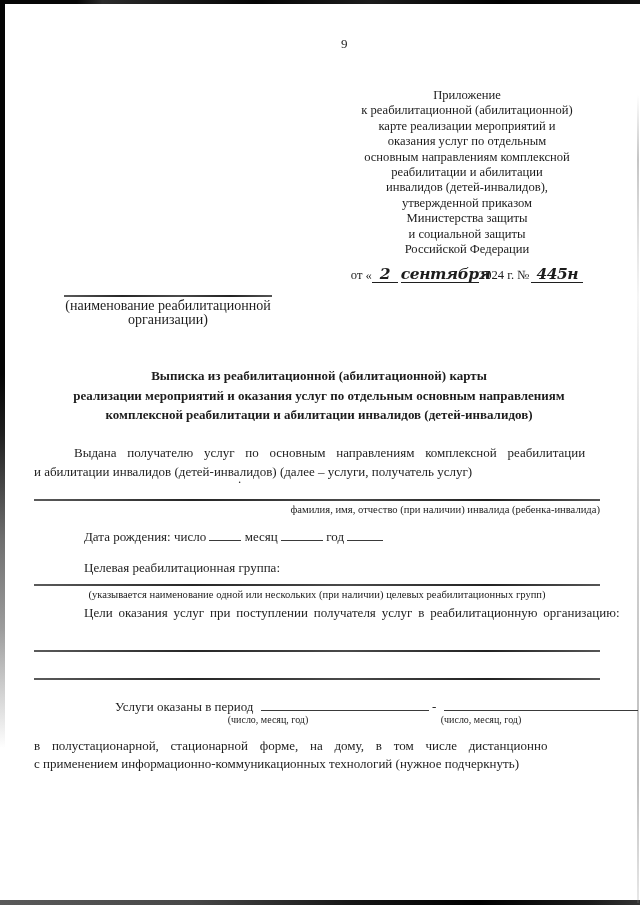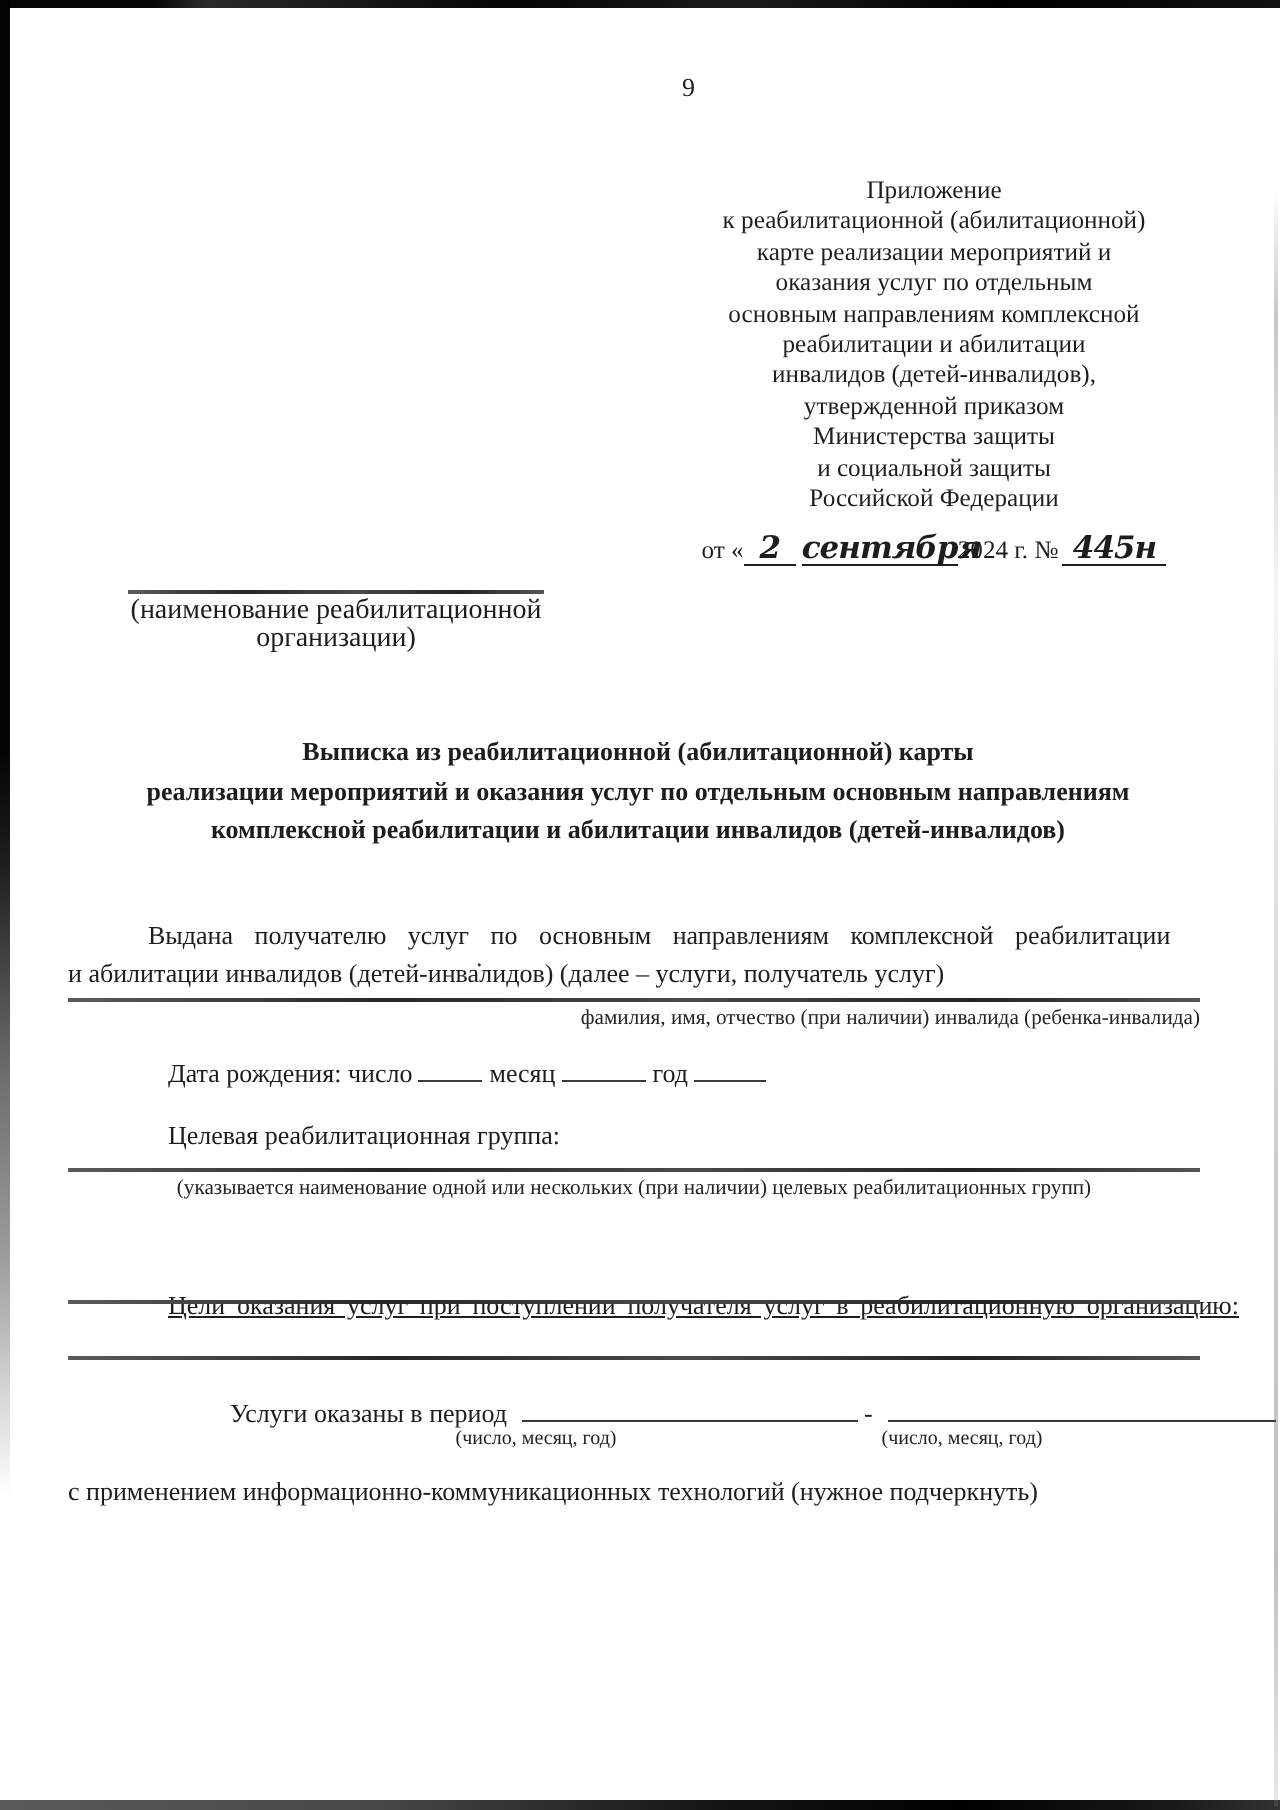--- a/index.html
+++ b/index.html
@@ -28,21 +28,21 @@
   .rule{position:absolute;height:2px;background:linear-gradient(90deg,#5b5b5b,#262626 28%,#4a4a4a 55%,#222 80%,#555);}
   .caption{position:absolute;text-align:center;font-size:10.6px;line-height:13px;color:#222;}
 
   .org-caption{position:absolute;top:299px;left:40px;width:256px;text-align:center;font-size:14px;line-height:14px;}
 
   .main-title{position:absolute;top:366px;left:36px;width:566px;text-align:center;
     font-weight:bold;font-size:13px;line-height:19.5px;}
 
   .bodytext{font-size:13px;line-height:18.5px;}
   .intro{position:absolute;top:444px;left:34px;width:566px;}
-  .intro .l1{text-indent:40px;word-spacing:7.5px;white-space:nowrap;overflow:hidden;margin-top:15px;}
+  .intro .l1{text-indent:40px;word-spacing:7.5px;white-space:nowrap;overflow:hidden;}
   .dot-artifact{position:absolute;top:471px;left:238px;font-size:13px;color:#333;}
 
   .field-line{position:absolute;left:84px;font-size:13px;line-height:16px;white-space:nowrap;}
   .blank{display:inline-block;border-bottom:1.4px solid #3a3a3a;height:12px;vertical-align:baseline;}
 
   .goals-label{word-spacing:2.6px;}
 
   .form-par{position:absolute;top:737px;left:34px;width:566px;font-size:13px;line-height:17.5px;}
   .form-par .l1{word-spacing:8.5px;white-space:nowrap;overflow:hidden;}
 </style>
@@ -103,30 +103,31 @@
     <span>месяц</span>
     <span class="blank" style="width:42px;"></span>
     <span>год</span>
     <span class="blank" style="width:36px;"></span>
   </div>
 
   <div class="field-line" style="top:560px;">Целевая реабилитационная группа:</div>
   <div class="rule" style="top:584px;left:34px;width:566px;"></div>
   <div class="caption" style="top:588px;left:34px;width:566px;">(указывается наименование одной или нескольких (при наличии) целевых реабилитационных групп)</div>
 
-  <div class="field-line goals-label" style="top:645px;text-decoration:underline;">Цели оказания услуг при поступлении получателя услуг в реабилитационную организацию:</div>
+  <div class="field-line goals-label" style="top:605px;">Цели оказания услуг при поступлении получателя услуг в реабилитационную организацию:</div>
   <div class="rule" style="top:650px;left:34px;width:566px;"></div>
   <div class="rule" style="top:678px;left:34px;width:566px;"></div>
 
   <div class="field-line" style="top:698px;margin-left:31px;">
     <span>Услуги оказаны в период</span>
     <span class="blank" style="width:168px;margin-left:4px;"></span>
     <span>-</span>
     <span class="blank" style="width:194px;margin-left:4px;"></span>
   </div>
   <div class="caption" style="top:713px;left:198px;width:140px;font-size:10px;">(число, месяц, год)</div>
   <div class="caption" style="top:713px;left:406px;width:150px;font-size:10px;">(число, месяц, год)</div>
 
   <div class="form-par">
+    <div class="l1">в полустационарной, стационарной форме, на дому, в том числе дистанционно</div>
     <div>с применением информационно-коммуникационных технологий (нужное подчеркнуть)</div>
   </div>
 
 </div>
 
 </body></html>

